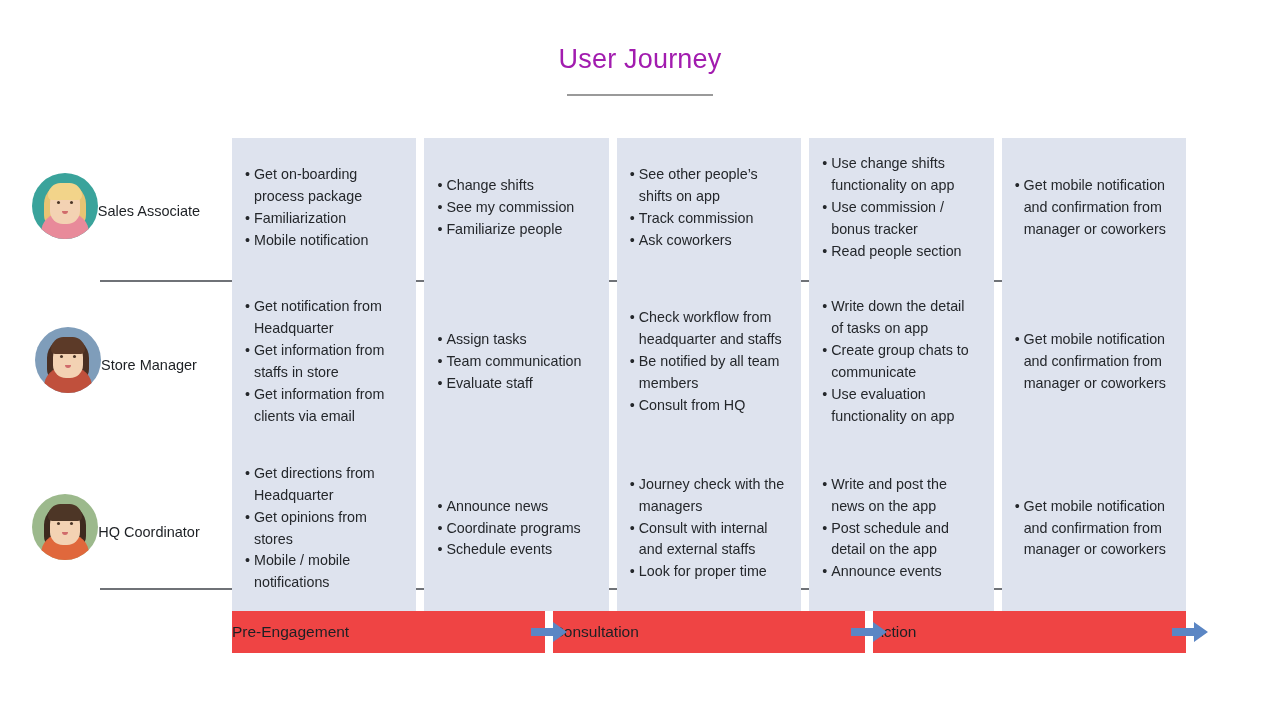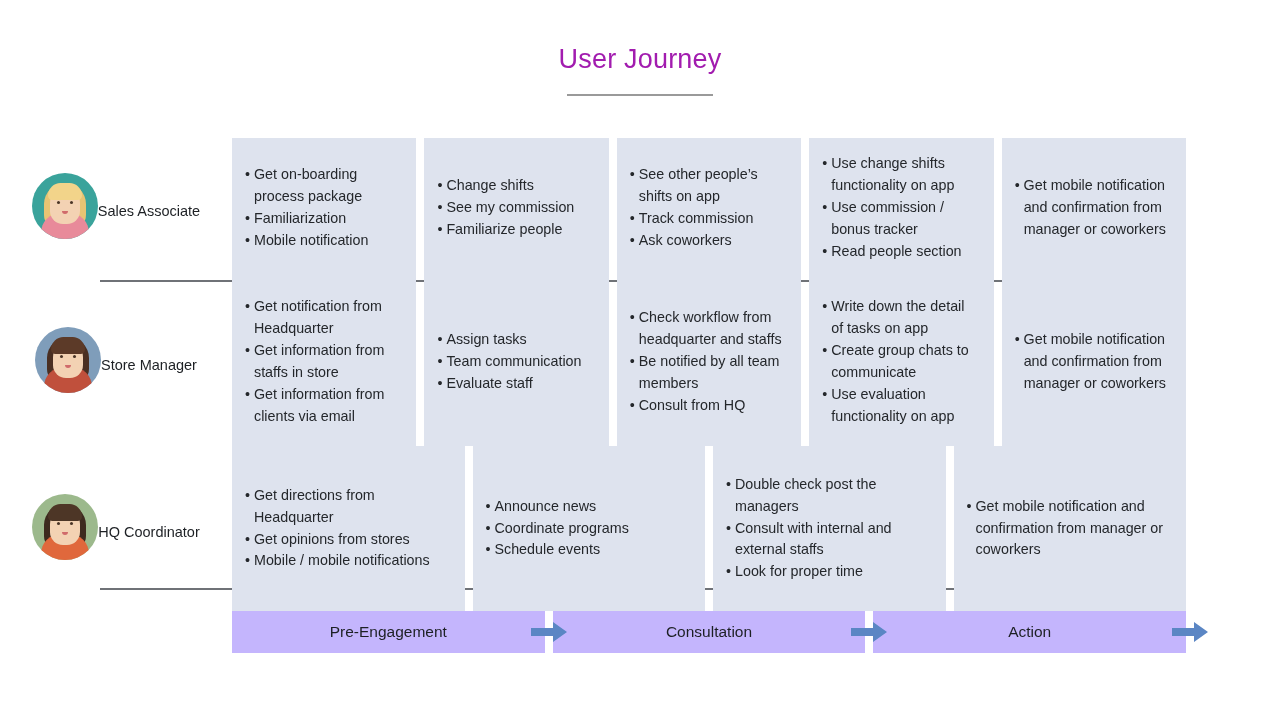--- a/index.html
+++ b/index.html
@@ -183,24 +183,23 @@
   .phases {
     display: flex;
     margin-left: 232px;
     width: 954px;
     gap: 8px;
     position: relative;
   }
   .phase {
     flex: 1 1 0;
     height: 42px;
-    background: #c4b5fd;
+    background: #ef4444;
     display: flex;
     align-items: center;
-    justify-content: center;
     font-size: 15.5px;
     color: #1d2024;
     position: relative;
   }
   .arrow {
     position: absolute;
     right: -22px;
     top: 50%;
     transform: translateY(-50%);
     width: 36px;
@@ -346,23 +345,30 @@
         </div>
       <div class="cell">
           <ul>
         <li>Announce news</li>
         <li>Coordinate programs</li>
         <li>Schedule events</li>
       </ul>
         </div>
       <div class="cell">
           <ul>
-        <li>Double check post the managers</li>
+        <li>Journey check with the managers</li>
         <li>Consult with internal and external staffs</li>
         <li>Look for proper time</li>
+      </ul>
+        </div>
+      <div class="cell">
+          <ul>
+        <li>Write and post the news on the app</li>
+        <li>Post schedule and detail on the app</li>
+        <li>Announce events</li>
       </ul>
         </div>
       <div class="cell">
           <ul>
         <li>Get mobile notification and confirmation from manager or coworkers</li>
       </ul>
         </div>
     </div>
   </div>
 

